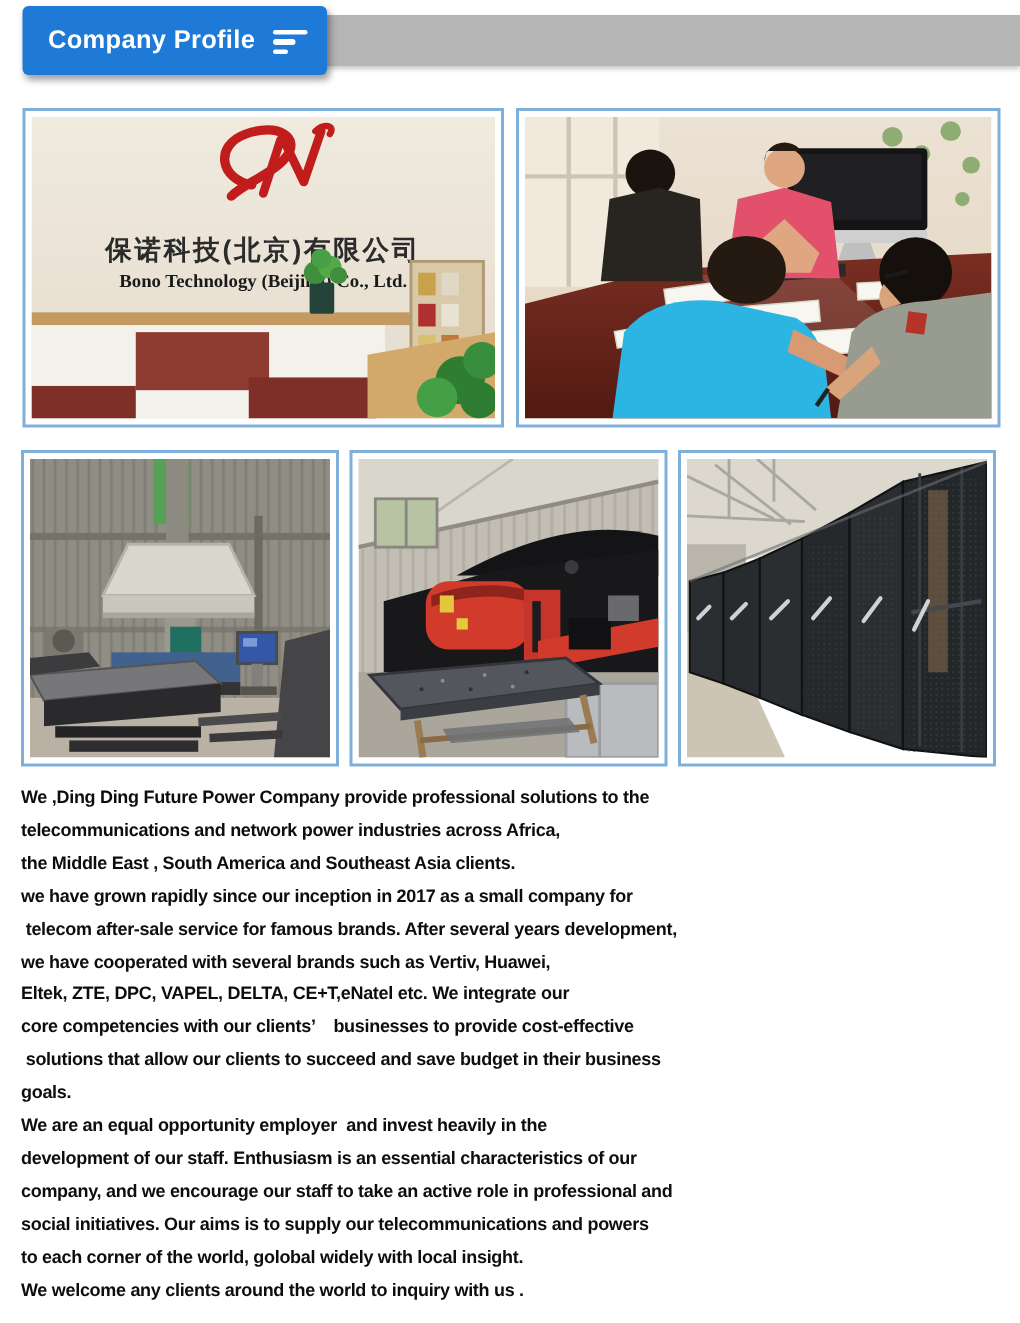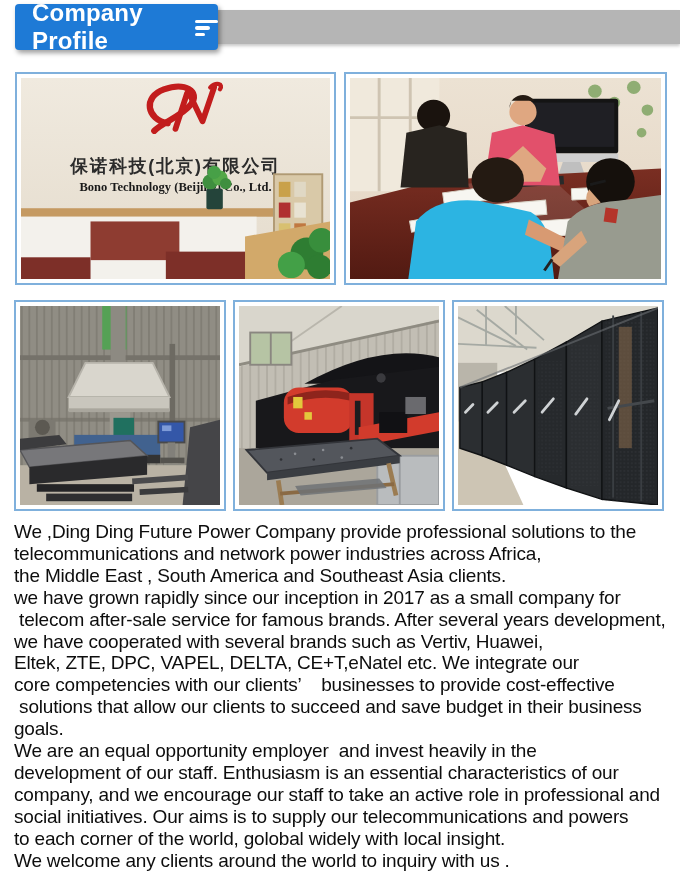--- a/index.html
+++ b/index.html
@@ -11,21 +11,21 @@
   .header{position:relative;height:56px;}
   .header-bar{
     position:absolute;left:24px;right:0;top:10px;height:34px;
     background:#b5b5b5;box-shadow:0 2px 3px rgba(0,0,0,.22);
   }
   .header-btn{
     position:absolute;left:15px;top:4px;width:203px;height:46px;
     background:#1e7ad6;border-radius:4px;box-sizing:border-box;
     box-shadow:2px 3px 5px rgba(0,0,0,.38);
     display:flex;align-items:center;gap:12px;padding-left:17px;
-    color:#fff;font-size:24px;font-weight:bold;letter-spacing:.2px;
+    color:#fff;font-size:17px;font-weight:bold;letter-spacing:.2px;
     cursor:pointer;
   }
   .menu-icon{display:flex;flex-direction:column;gap:3px;width:24px;margin-top:2px;}
   .menu-icon i{display:block;height:3.4px;background:#fff;border-radius:2px;}
   .menu-icon i:nth-child(1){width:23px;}
   .menu-icon i:nth-child(2){width:15px;}
   .menu-icon i:nth-child(3){width:10px;}
   
   .row{display:flex;}
   .top-row{margin:16px 13px 0 15px;gap:8px;}
@@ -35,21 +35,21 @@
   .photo{
     background:#fff;border:2px solid #7fb0dc;padding:4px;
     box-sizing:border-box;
   }
   .photo svg{display:block;width:100%;height:100%;}
   .p-a{width:321px;}
   .p-b{width:323px;}
   
   .about{
     margin:10px 4px 5px 14px;color:#0d0d0d;
-    font-size:19px;line-height:21.9px;font-weight:normal;
+    font-size:12px;line-height:21.9px;font-weight:bold;
     letter-spacing:-0.2px;white-space:pre;overflow:hidden;
   }
 </style>
 </head>
 <body>
 
 <div class="header">
   <div class="header-bar"></div>
   <div class="header-btn">
     <span>Company Profile</span>

